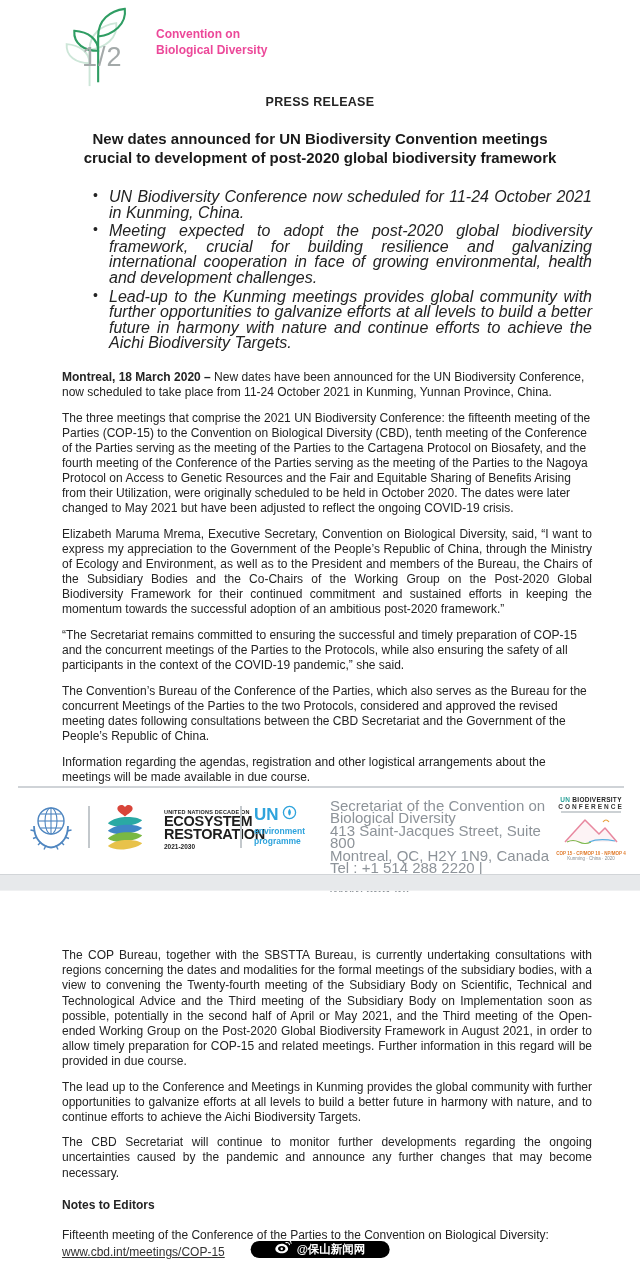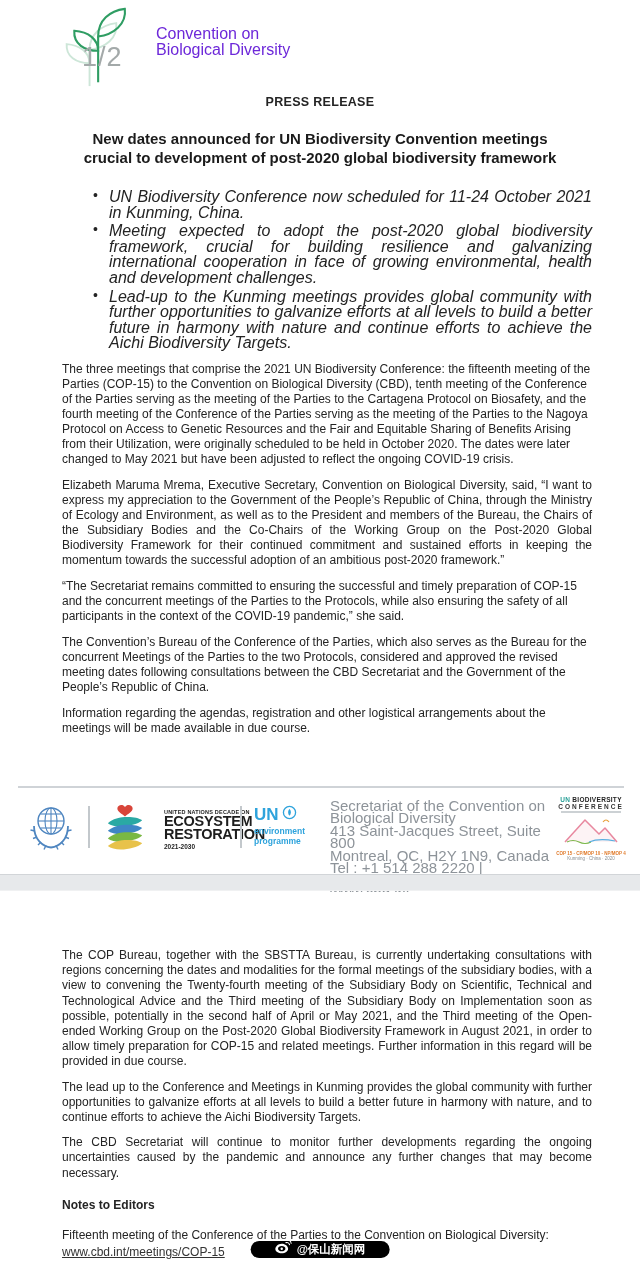--- a/index.html
+++ b/index.html
@@ -15,22 +15,22 @@
   .page1 { position: absolute; top: 0; left: 0; width: 640px; height: 874px; background: #fff; }
   .page-sep { position: absolute; top: 874px; left: 0; width: 640px; height: 17px;
     background: #e7e9eb; border-top: 1px solid #d2d5d8; border-bottom: 1px solid #f0f1f2; }
   .page2 { position: absolute; top: 892px; left: 0; width: 640px; height: 491px; background: #fff; }
 
   
   .brand { position: relative; height: 76px; margin: 6px 0 0 58px; }
   .sprig { position: absolute; left: 0; top: 0; }
   .page-indicator { position: absolute; left: 24px; top: 36px; font-size: 27px;
     color: #a3a9a9; letter-spacing: 1px; }
-  .org-name { position: absolute; left: 98px; top: 20px; color: #6d28d9;
-    font-weight: normal; font-size: 16px; line-height: 16px; }
+  .org-name { position: absolute; left: 98px; top: 20px; color: #ec4899;
+    font-weight: bold; font-size: 12px; line-height: 16px; }
 
   .press-release { text-align: center; font-weight: bold; font-size: 12.5px;
     margin-top: 13px; letter-spacing: .3px; }
   .doc-title { width: 486px; margin: 21px auto 0; text-align: center; font-weight: bold;
     font-size: 15px; line-height: 18.5px; color: #1b1b1b; }
 
   
   .bullets { margin: 22px 48px 0 92px; font-style: italic; font-size: 16px;
     line-height: 15.6px; text-align: justify; list-style: none; }
   .bullets li { position: relative; padding-left: 17px; margin-bottom: 3px; }
@@ -111,20 +111,21 @@
   <div class="press-release">PRESS RELEASE</div>
 
   <h1 class="doc-title">New dates announced for UN Biodiversity Convention meetings crucial to development of post-2020 global biodiversity framework</h1>
 
   <ul class="bullets">
     <li>UN Biodiversity Conference now scheduled for 11-24 October 2021 in Kunming, China.</li>
     <li>Meeting expected to adopt the post-2020 global biodiversity framework, crucial for building resilience and galvanizing international cooperation in face of growing environmental, health and development challenges.</li>
     <li>Lead-up to the Kunming meetings provides global community with further opportunities to galvanize efforts at all levels to build a better future in harmony with nature and continue efforts to achieve the Aichi Biodiversity Targets.</li>
   </ul>
 
+  <p class="para first"><span class="b">Montreal, 18 March 2020 –</span><span> New dates have been announced for the UN Biodiversity Conference, now scheduled to take place from 11-24 October 2021 in Kunming, Yunnan Province, China.</span></p>
 
   <p class="para">The three meetings that comprise the 2021 UN Biodiversity Conference: the fifteenth meeting of the Parties (COP-15) to the Convention on Biological Diversity (CBD), tenth meeting of the Conference of the Parties serving as the meeting of the Parties to the Cartagena Protocol on Biosafety, and the fourth meeting of the Conference of the Parties serving as the meeting of the Parties to the Nagoya Protocol on Access to Genetic Resources and the Fair and Equitable Sharing of Benefits Arising from their Utilization, were originally scheduled to be held in October 2020. The dates were later changed to May 2021 but have been adjusted to reflect the ongoing COVID-19 crisis.</p>
   <p class="para justify">Elizabeth Maruma Mrema, Executive Secretary, Convention on Biological Diversity, said, “I want to express my appreciation to the Government of the People’s Republic of China, through the Ministry of Ecology and Environment, as well as to the President and members of the Bureau, the Chairs of the Subsidiary Bodies and the Co-Chairs of the Working Group on the Post-2020 Global Biodiversity Framework for their continued commitment and sustained efforts in keeping the momentum towards the successful adoption of an ambitious post-2020 framework.”</p>
   <p class="para">“The Secretariat remains committed to ensuring the successful and timely preparation of COP-15 and the concurrent meetings of the Parties to the Protocols, while also ensuring the safety of all participants in the context of the COVID-19 pandemic,” she said.</p>
   <p class="para">The Convention’s Bureau of the Conference of the Parties, which also serves as the Bureau for the concurrent Meetings of the Parties to the two Protocols, considered and approved the revised meeting dates following consultations between the CBD Secretariat and the Government of the People’s Republic of China.</p>
   <p class="para">Information regarding the agendas, registration and other logistical arrangements about the meetings will be made available in due course.</p>
 
   <div class="footer-rule"></div>
 
   <div class="footerbar">

